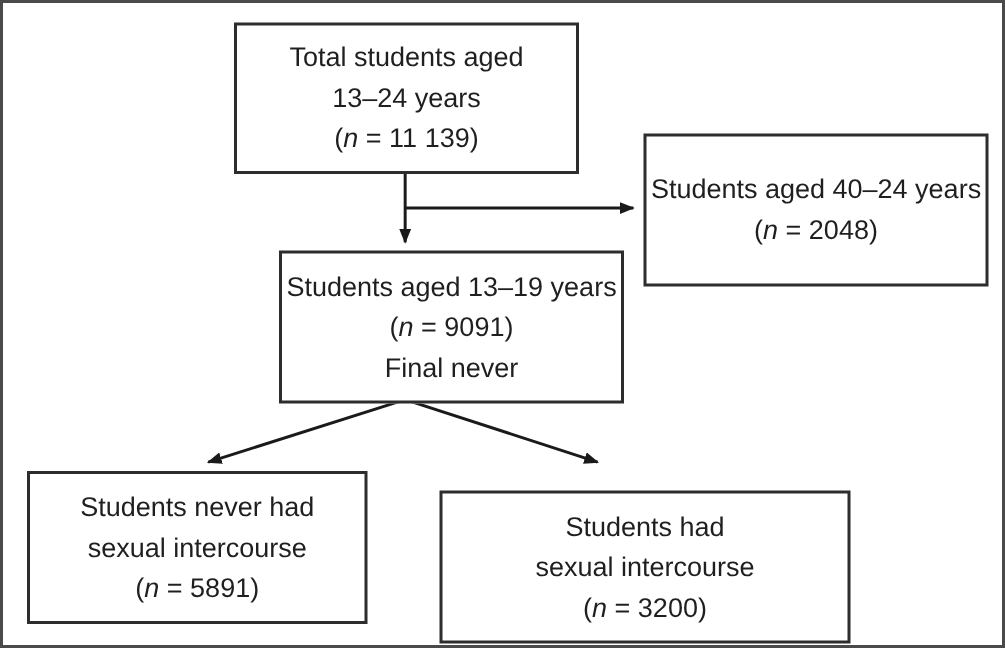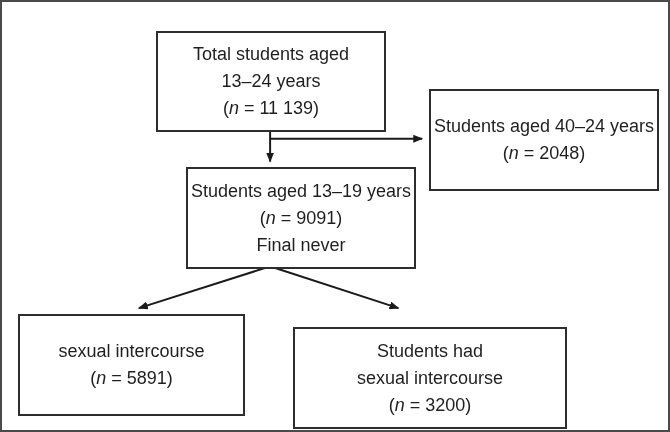--- a/index.html
+++ b/index.html
@@ -35,21 +35,21 @@
     justify-content: center;
     align-items: center;
     text-align: center;
     font-size: 18px;
     line-height: 27px;
     color: #1f1f1f;
     padding: 4px 4px;
   }
   .box .ln { white-space: nowrap; }
   .n-italic { font-style: italic; }
-  #box-total    { left: 154px; top: 29px;  width: 230px; height: 101px; }
+  #box-total    { left: 154px; top: 13px;  width: 230px; height: 101px; }
   #box-excluded { left: 427px; top: 87px;  width: 230px; height: 102px; }
   #box-final    { left: 154px; top: 165px; width: 230px; height: 102px; margin-left: 30px; }
   #box-never    { left: 16px;  top: 312px; width: 227px; height: 102px; }
   #box-had      { left: 291px; top: 325px; width: 274px; height: 102px; }
 </style>
 </head>
 <body>
 
 <div class="canvas">
 
@@ -76,20 +76,21 @@
     <div class="ln"><span>(</span><span class="n-italic">n</span><span> = 2048)</span></div>
   </div>
 
   <div class="box" id="box-final">
     <div class="ln">Students aged 13–19 years</div>
     <div class="ln"><span>(</span><span class="n-italic">n</span><span> = 9091)</span></div>
     <div class="ln">Final never</div>
   </div>
 
   <div class="box" id="box-never">
+    <div class="ln">Students never had</div>
     <div class="ln">sexual intercourse</div>
     <div class="ln"><span>(</span><span class="n-italic">n</span><span> = 5891)</span></div>
   </div>
 
   <div class="box" id="box-had">
     <div class="ln">Students had</div>
     <div class="ln">sexual intercourse</div>
     <div class="ln"><span>(</span><span class="n-italic">n</span><span> = 3200)</span></div>
   </div>
 

